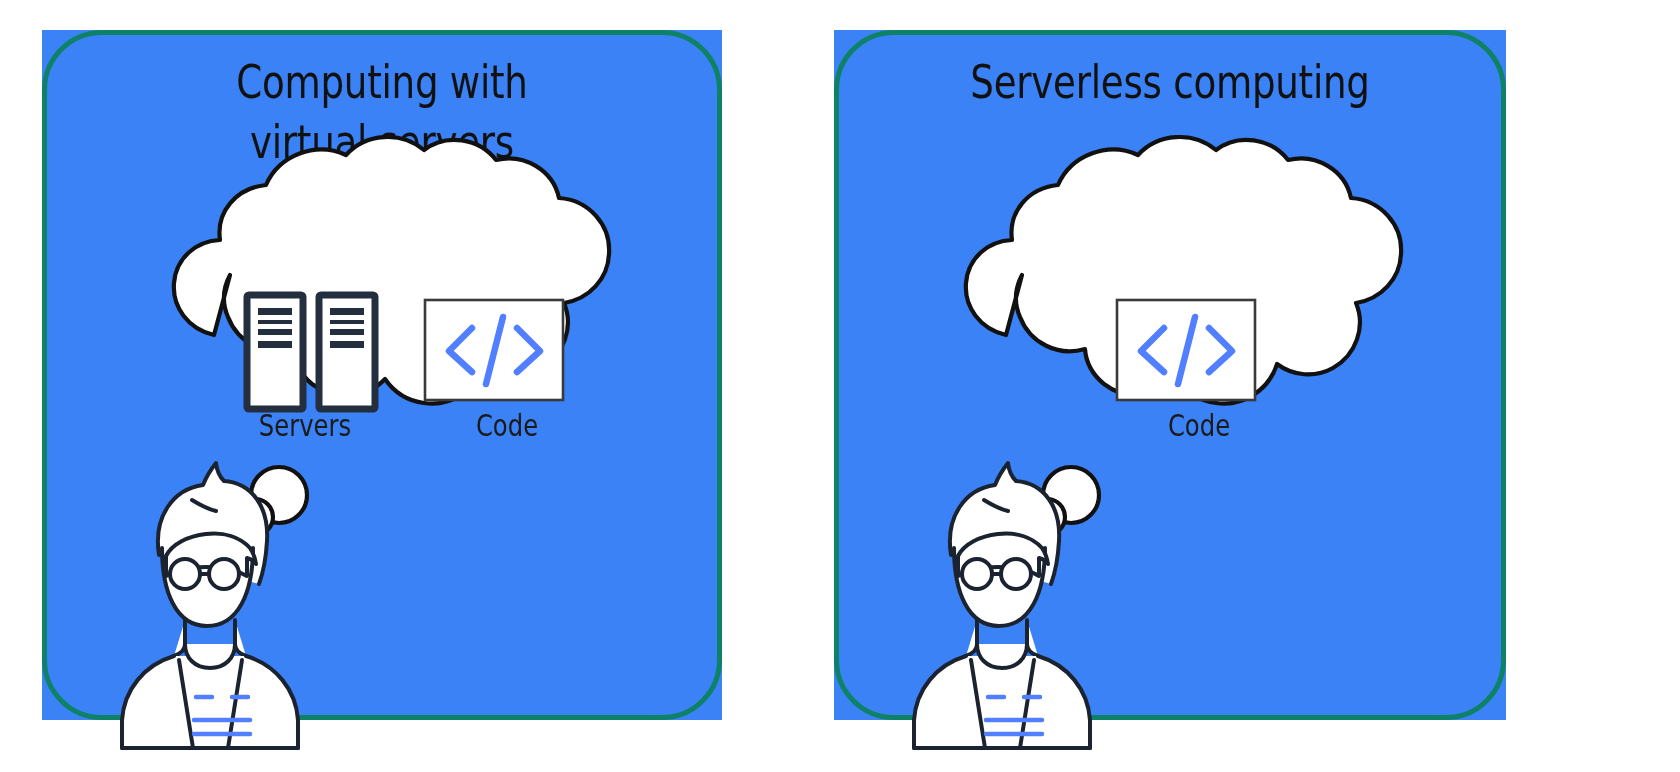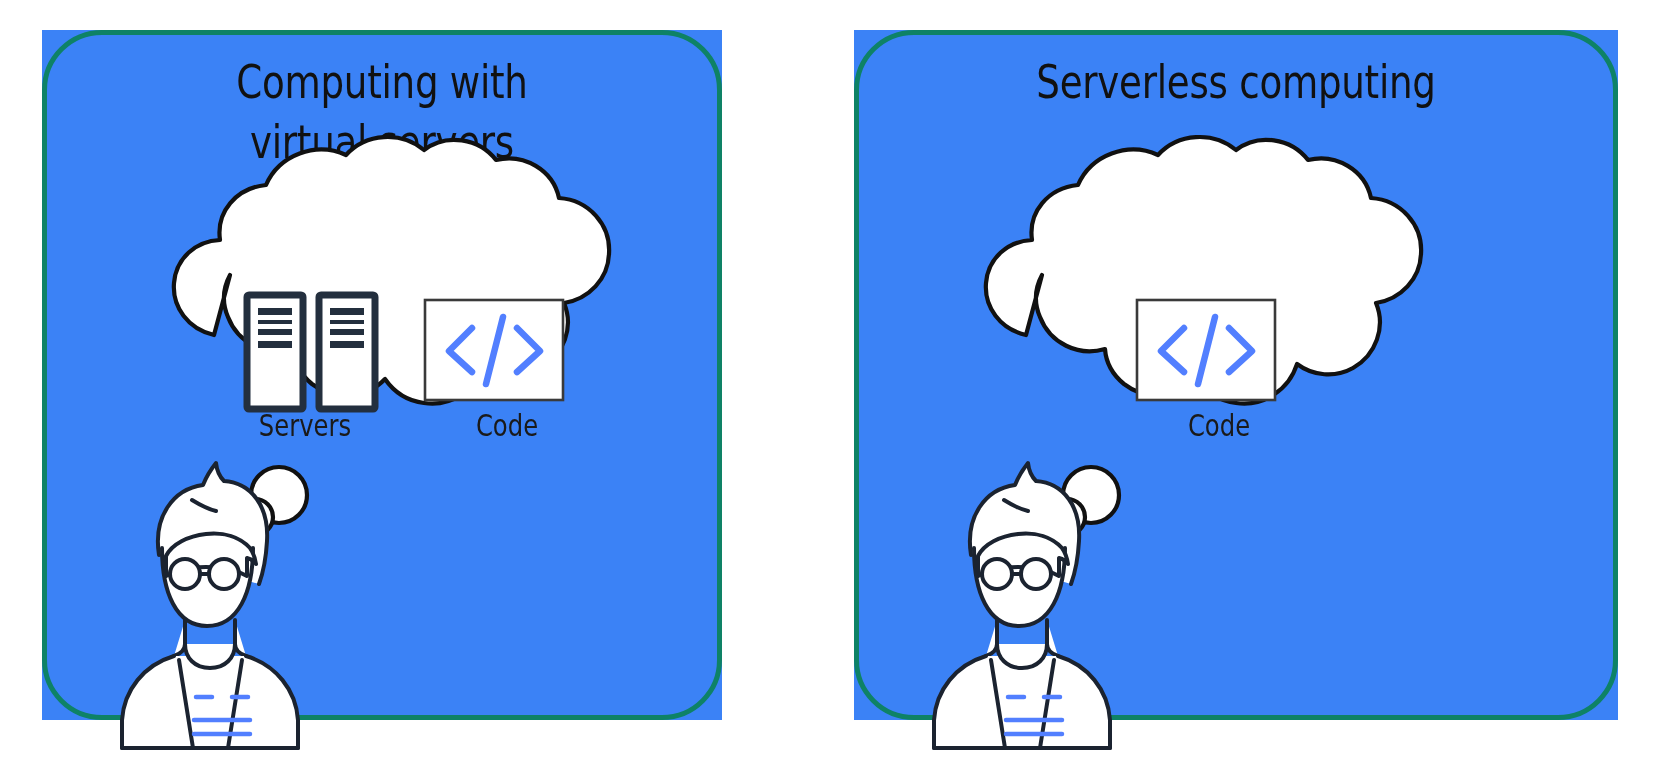--- a/index.html
+++ b/index.html
@@ -26,23 +26,23 @@
   }
   .panel-left {
     position: absolute;
     left: 42px;
     top: 30px;
     width: 680px;
     height: 690px;
   }
   .panel-right {
     position: absolute;
-    left: 854px;
+    left: 834px;
     top: 30px;
-    width: 764px;
+    width: 672px;
     height: 690px;
   }
   .card-border {
     position: absolute;
     inset: 0;
     border: 5px solid #0e8266;
     border-radius: 60px;
     box-sizing: border-box;
     background: transparent;
   }

